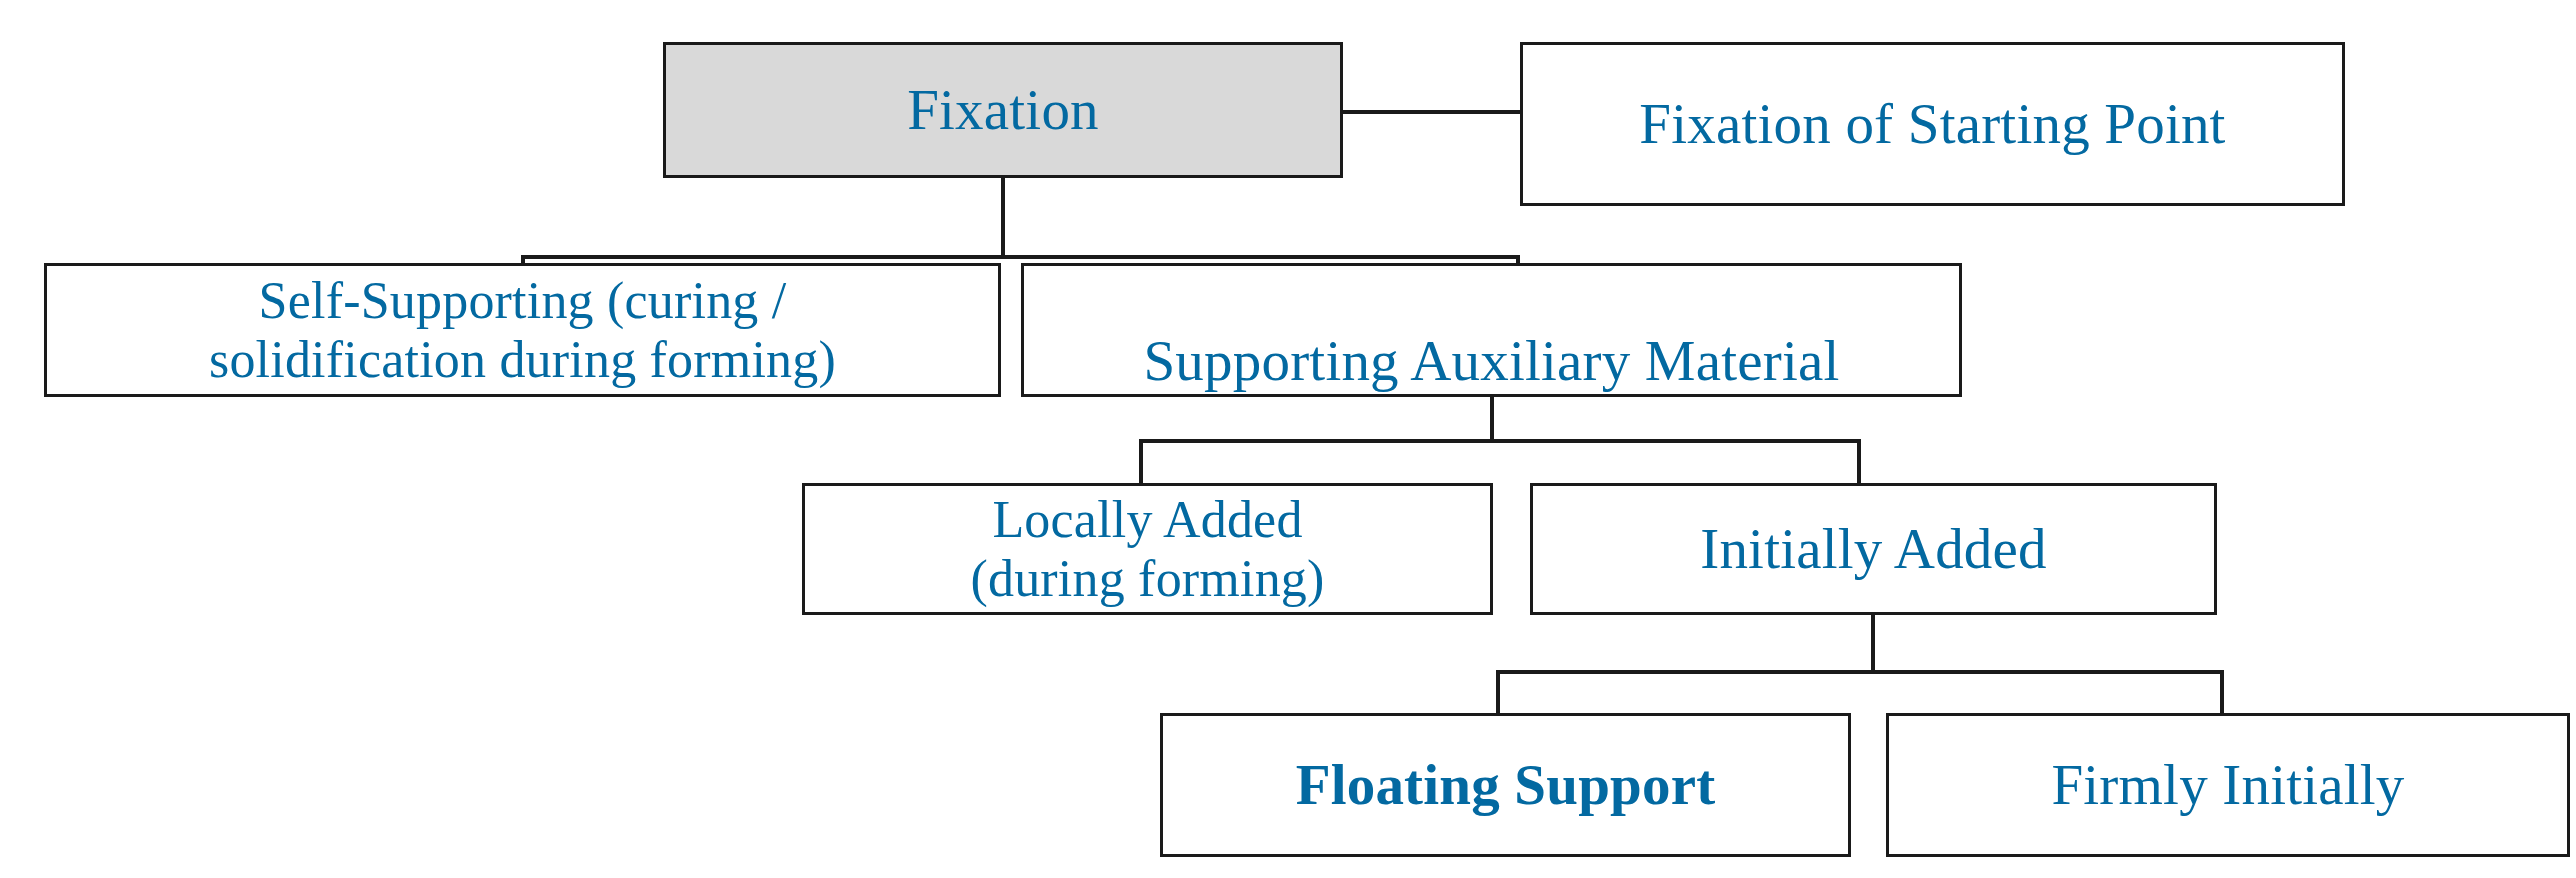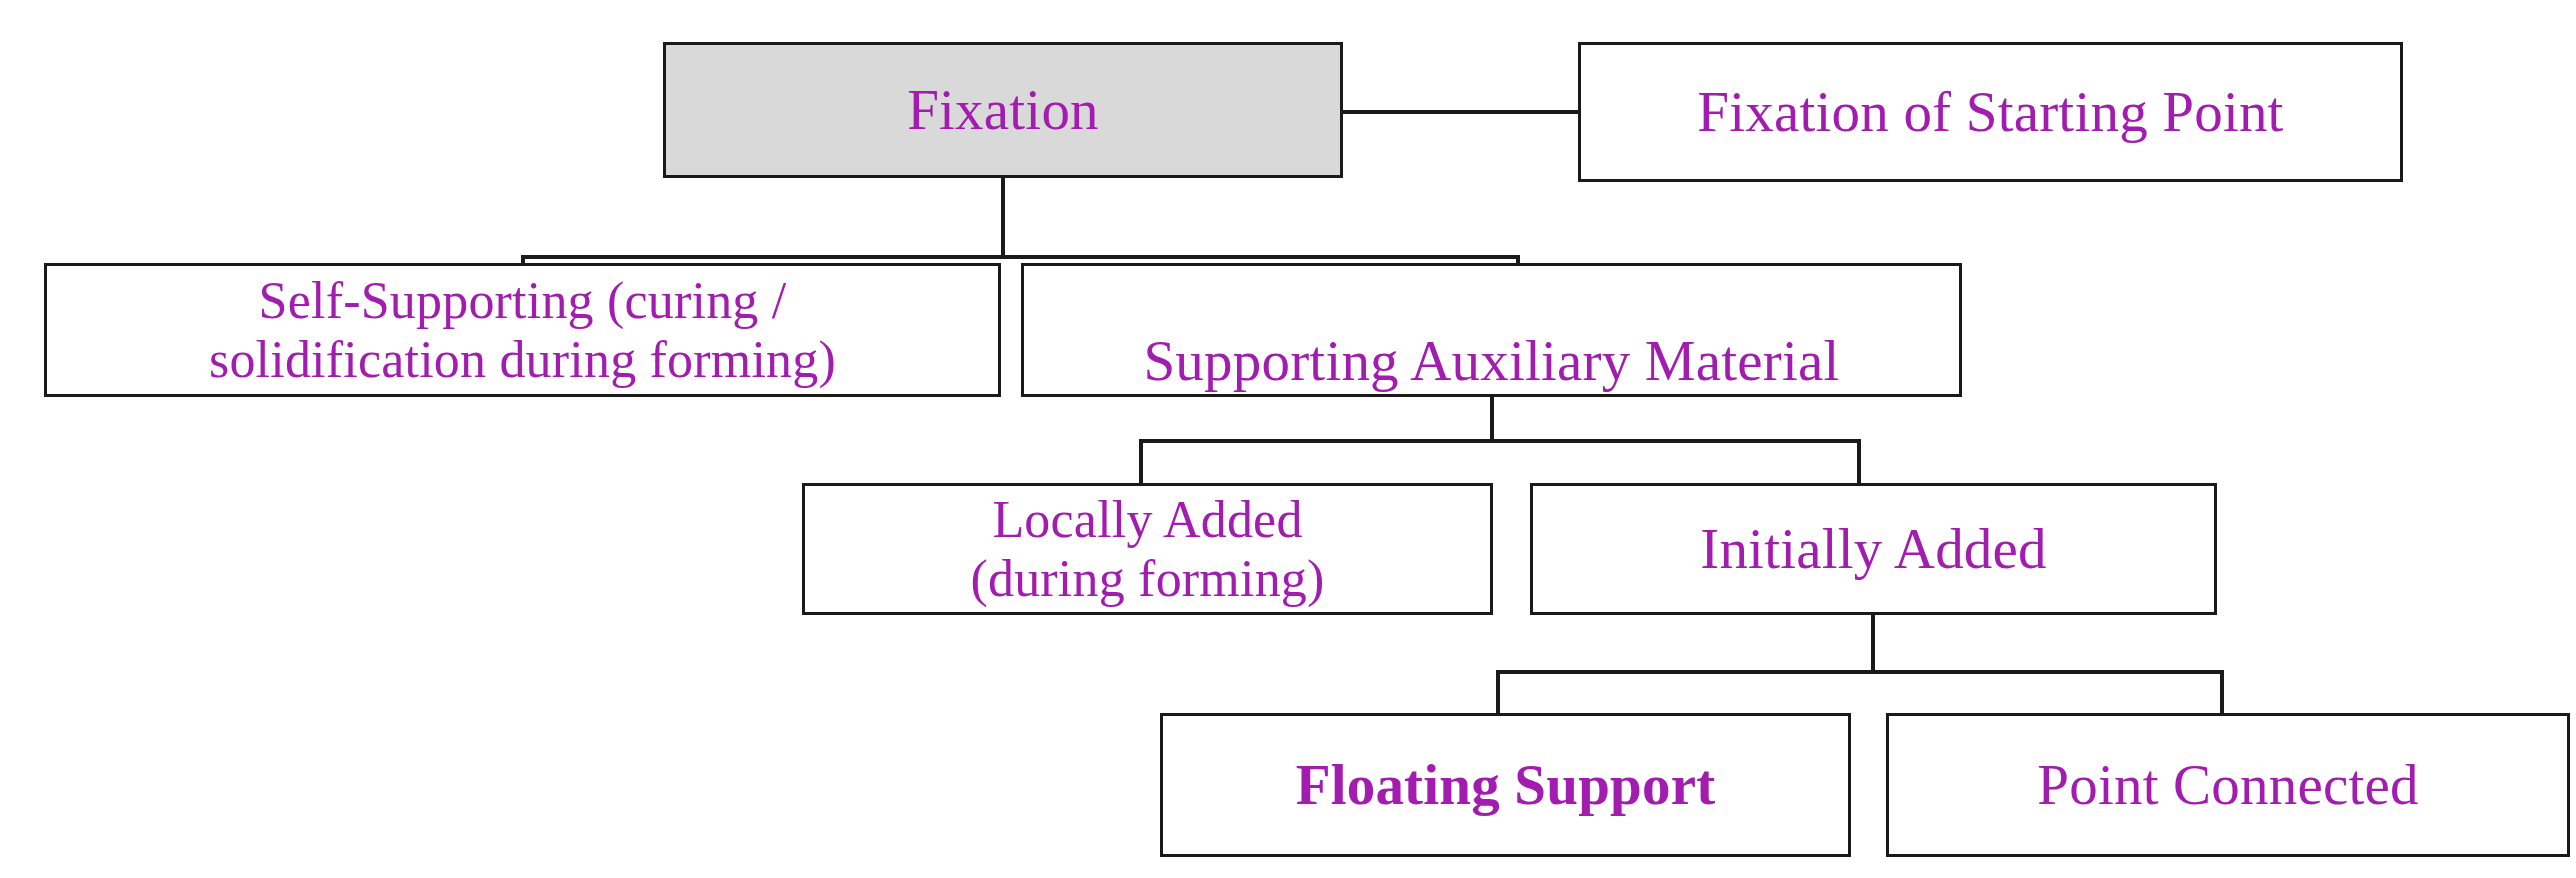--- a/index.html
+++ b/index.html
@@ -17,21 +17,21 @@
   }
   .node {
     position: absolute;
     box-sizing: border-box;
     border: 3.8px solid #1a1a1a;
     background: #ffffff;
     display: flex;
     align-items: center;
     justify-content: center;
     text-align: center;
-    color: #a21caf;
+    color: #0369a1;
     line-height: 1.18;
     z-index: 3;
     padding: 0 9.6px;
   }
   .node.shaded {
     background: #d9d9d9;
   }
   .node .label {
     display: block;
     width: 100%;
@@ -70,21 +70,21 @@
 
   <div class="conn v" style="left:1871px; top:613px; height:61px;"></div>
   <div class="conn h" style="left:1496px; top:670px; width:728px;"></div>
   <div class="conn v" style="left:1496px; top:670px; height:46px;"></div>
   <div class="conn v" style="left:2220px; top:670px; height:46px;"></div>
 
   <div class="node shaded" style="left:663px; top:42px; width:680px; height:136px;">
     <span class="label">Fixation</span>
   </div>
 
-  <div class="node" style="left:1578px; top:42px; width:825px; height:140px;">
+  <div class="node" style="left:1520px; top:42px; width:825px; height:164px;">
     <span class="label">Fixation of Starting Point</span>
   </div>
 
   <div class="node" style="left:44px; top:263px; width:957px; height:134px;">
     <span class="label two-line">
       <span>Self-Supporting (curing /</span><br>
       <span>solidification during forming)</span>
     </span>
   </div>
 
@@ -101,17 +101,17 @@
 
   <div class="node" style="left:1530px; top:483px; width:687px; height:132px;">
     <span class="label">Initially Added</span>
   </div>
 
   <div class="node" style="left:1160px; top:713px; width:691px; height:144px;font-weight:bold;">
     <span class="label">Floating Support</span>
   </div>
 
   <div class="node" style="left:1886px; top:713px; width:684px; height:144px;">
-    <span class="label">Point Connected</span>
+    <span class="label">Firmly Initially</span>
   </div>
 
 </div>
 
 
 </body></html>

